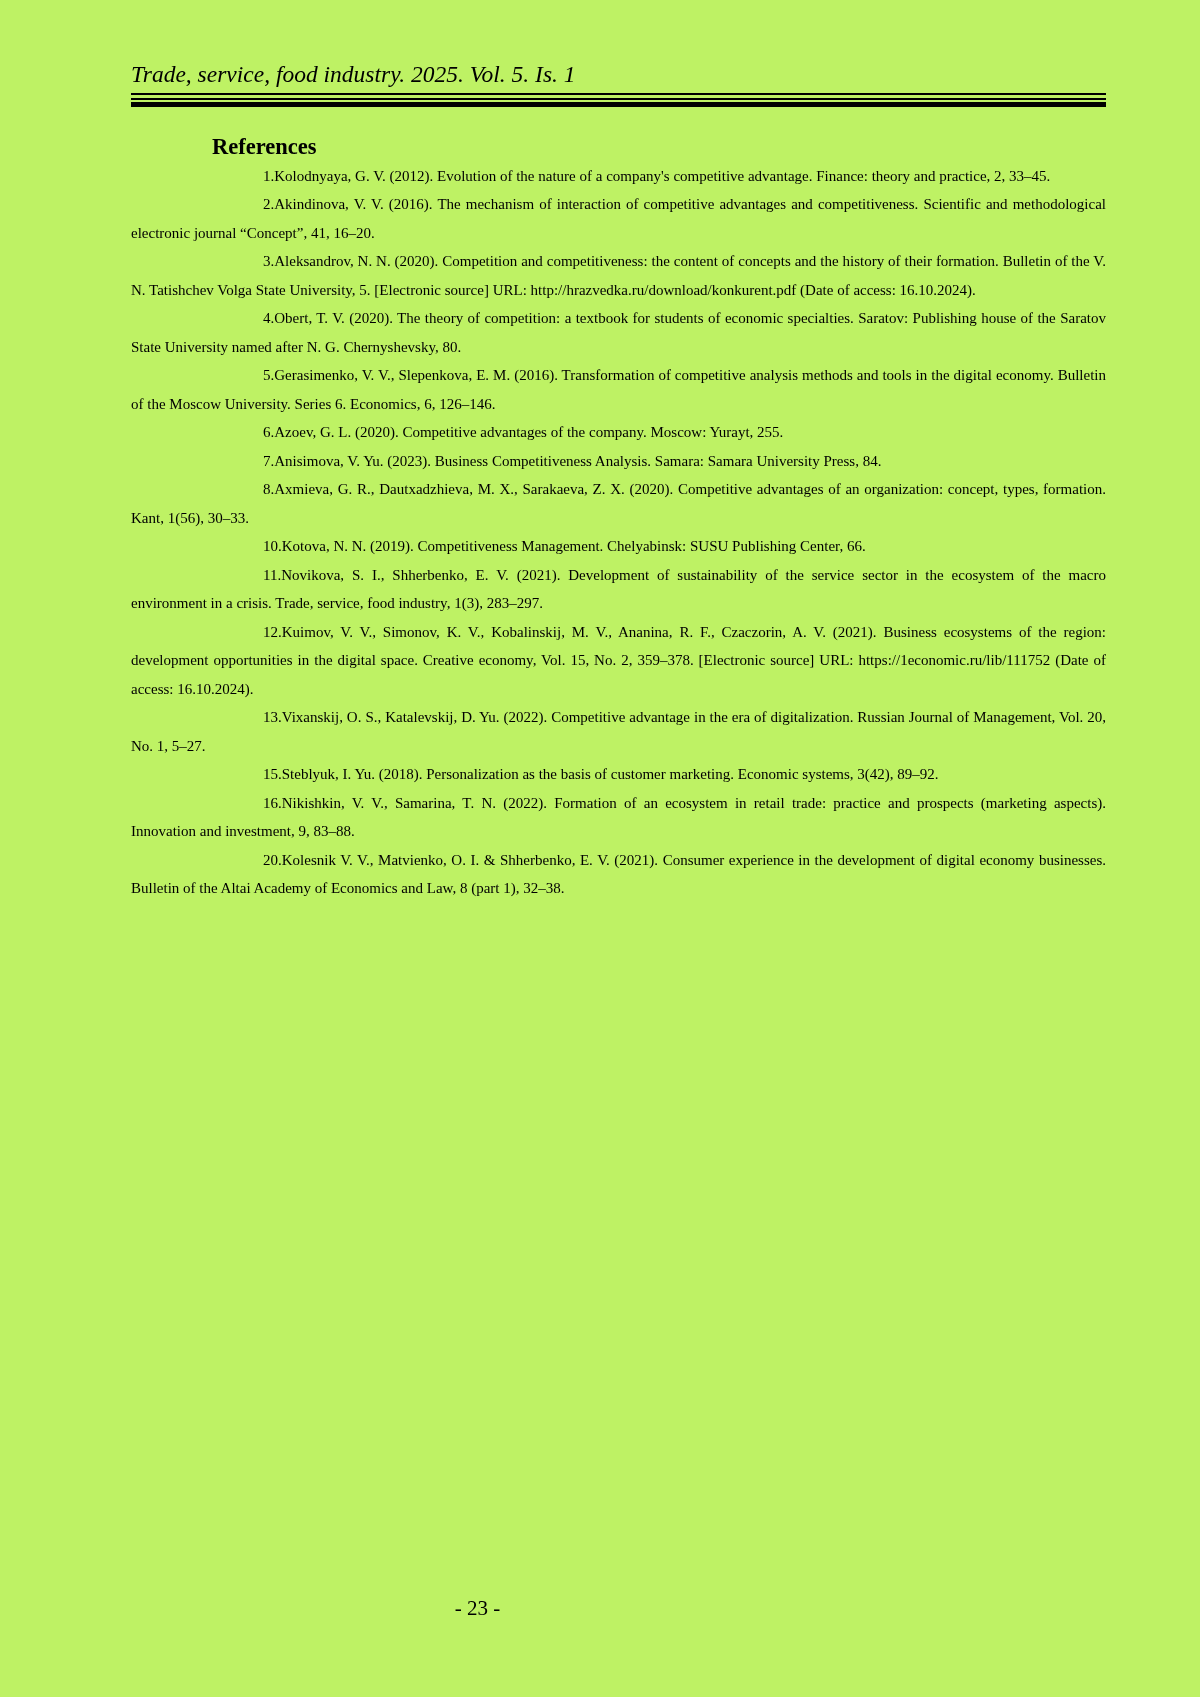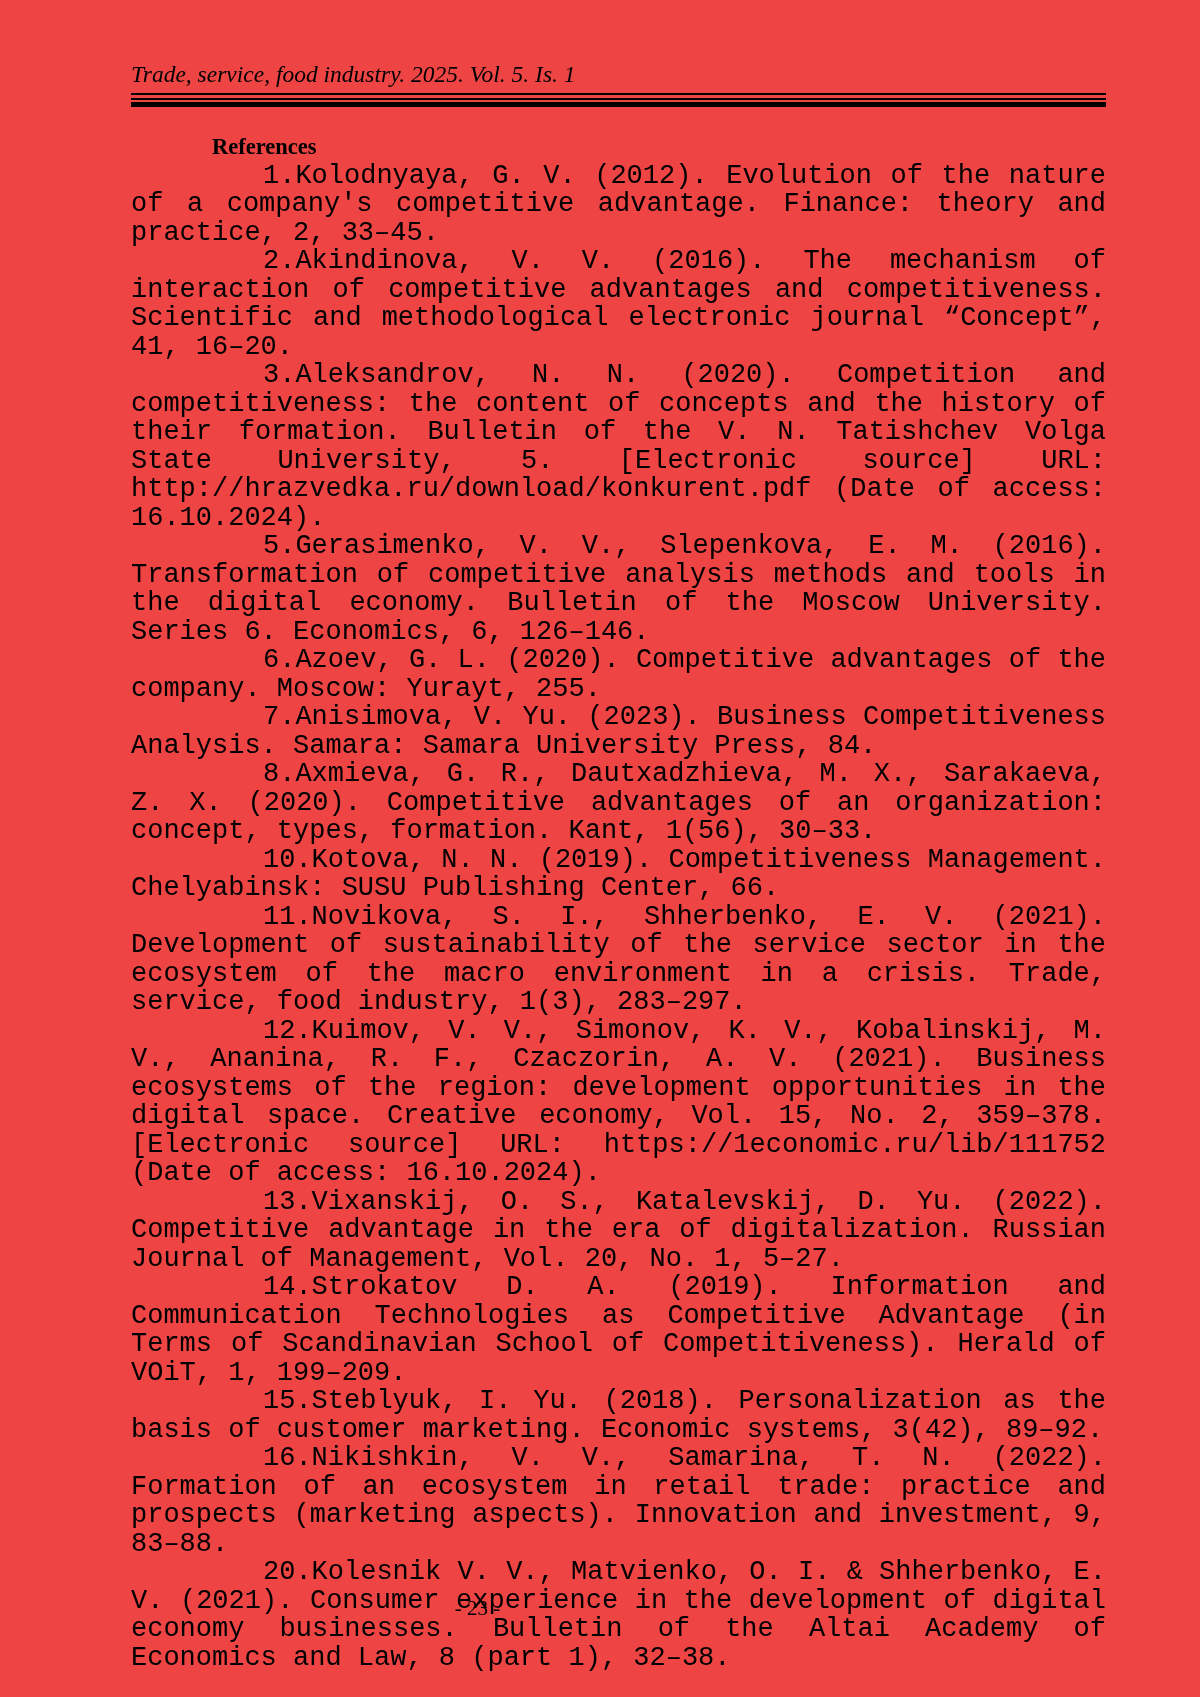--- a/index.html
+++ b/index.html
@@ -4,21 +4,21 @@
 <style>
   html, body {
     margin: 0;
     padding: 0;
     background: #ffffff;
   }
   .page {
     position: relative;
     width: 1200px;
     height: 1697px;
-    background: #ef4444;
+    background: #bef264;
     overflow: hidden;
     font-family: "Liberation Serif", "DejaVu Serif", serif;
     color: #000000;
   }
   .running-header {
     position: absolute;
     left: 131px;
     top: 60px;
     width: 975px;
   }
@@ -47,25 +47,24 @@
     width: 975px;
   }
   .refs-heading {
     margin: 0 0 0 81px;
     font-size: 22.5px;
     line-height: 28.5px;
     font-weight: bold;
   }
   .ref {
     margin: 0;
-    font-size: 27px;
+    font-size: 15px;
     line-height: 28.5px;
     text-align: justify;
     text-indent: 66px;
-    font-family: Liberation Mono, monospace;
   }
   .ref-num {
     display: inline-block;
     min-width: 40px;
   }
   .page-footer {
     position: absolute;
     left: 0;
     top: 1595px;
     width: 955px;
@@ -84,29 +83,29 @@
     <div class="rule-thin"></div>
     <div class="rule-thick"></div>
   </div>
 
   <div class="content">
     <h2 class="refs-heading">References</h2>
     <div id="refs">
         <p class="ref"><span class="ref-num">1.</span><span>Kolodnyaya, G. V. (2012). Evolution of the nature of a company's competitive advantage. Finance: theory and practice, 2, 33–45.</span></p>
         <p class="ref"><span class="ref-num">2.</span><span>Akindinova, V. V. (2016). The mechanism of interaction of competitive advantages and competitiveness. Scientific and methodological electronic journal “Concept”, 41, 16–20.</span></p>
         <p class="ref"><span class="ref-num">3.</span><span>Aleksandrov, N. N. (2020). Competition and competitiveness: the content of concepts and the history of their formation. Bulletin of the V. N. Tatishchev Volga State University, 5. [Electronic source] URL: http://hrazvedka.ru/download/konkurent.pdf (Date of access: 16.10.2024).</span></p>
+        <p class="ref"><span class="ref-num">4.</span><span>Obert, T. V. (2020). The theory of competition: a textbook for students of economic specialties. Saratov: Publishing house of the Saratov State University named after N. G. Chernyshevsky, 80.</span></p>
         <p class="ref"><span class="ref-num">5.</span><span>Gerasimenko, V. V., Slepenkova, E. M. (2016). Transformation of competitive analysis methods and tools in the digital economy. Bulletin of the Moscow University. Series 6. Economics, 6, 126–146.</span></p>
         <p class="ref"><span class="ref-num">6.</span><span>Azoev, G. L. (2020). Competitive advantages of the company. Moscow: Yurayt, 255.</span></p>
         <p class="ref"><span class="ref-num">7.</span><span>Anisimova, V. Yu. (2023). Business Competitiveness Analysis. Samara: Samara University Press, 84.</span></p>
         <p class="ref"><span class="ref-num">8.</span><span>Axmieva, G. R., Dautxadzhieva, M. X., Sarakaeva, Z. X. (2020). Competitive advantages of an organization: concept, types, formation. Kant, 1(56), 30–33.</span></p>
         <p class="ref"><span class="ref-num">10.</span><span>Kotova, N. N. (2019). Competitiveness Management. Chelyabinsk: SUSU Publishing Center, 66.</span></p>
         <p class="ref"><span class="ref-num">11.</span><span>Novikova, S. I., Shherbenko, E. V. (2021). Development of sustainability of the service sector in the ecosystem of the macro environment in a crisis. Trade, service, food industry, 1(3), 283–297.</span></p>
         <p class="ref"><span class="ref-num">12.</span><span>Kuimov, V. V., Simonov, K. V., Kobalinskij, M. V., Ananina, R. F., Czaczorin, A. V. (2021). Business ecosystems of the region: development opportunities in the digital space. Creative economy, Vol. 15, No. 2, 359–378. [Electronic source] URL: https://1economic.ru/lib/111752 (Date of access: 16.10.2024).</span></p>
         <p class="ref"><span class="ref-num">13.</span><span>Vixanskij, O. S., Katalevskij, D. Yu. (2022). Competitive advantage in the era of digitalization. Russian Journal of Management, Vol. 20, No. 1, 5–27.</span></p>
-        <p class="ref"><span class="ref-num">14.</span><span>Strokatov D. A. (2019). Information and Communication Technologies as Competitive Advantage (in Terms of Scandinavian School of Competitiveness). Herald of VOiT, 1, 199–209.</span></p>
         <p class="ref"><span class="ref-num">15.</span><span>Steblyuk, I. Yu. (2018). Personalization as the basis of customer marketing. Economic systems, 3(42), 89–92.</span></p>
         <p class="ref"><span class="ref-num">16.</span><span>Nikishkin, V. V., Samarina, T. N. (2022). Formation of an ecosystem in retail trade: practice and prospects (marketing aspects). Innovation and investment, 9, 83–88.</span></p>
         <p class="ref"><span class="ref-num">20.</span><span>Kolesnik V. V., Matvienko, O. I. &amp; Shherbenko, E. V. (2021). Consumer experience in the development of digital economy businesses. Bulletin of the Altai Academy of Economics and Law, 8 (part 1), 32–38.</span></p>
       </div>
   </div>
 
   <div class="page-footer">- 23 -</div>
 
 </div>
 

